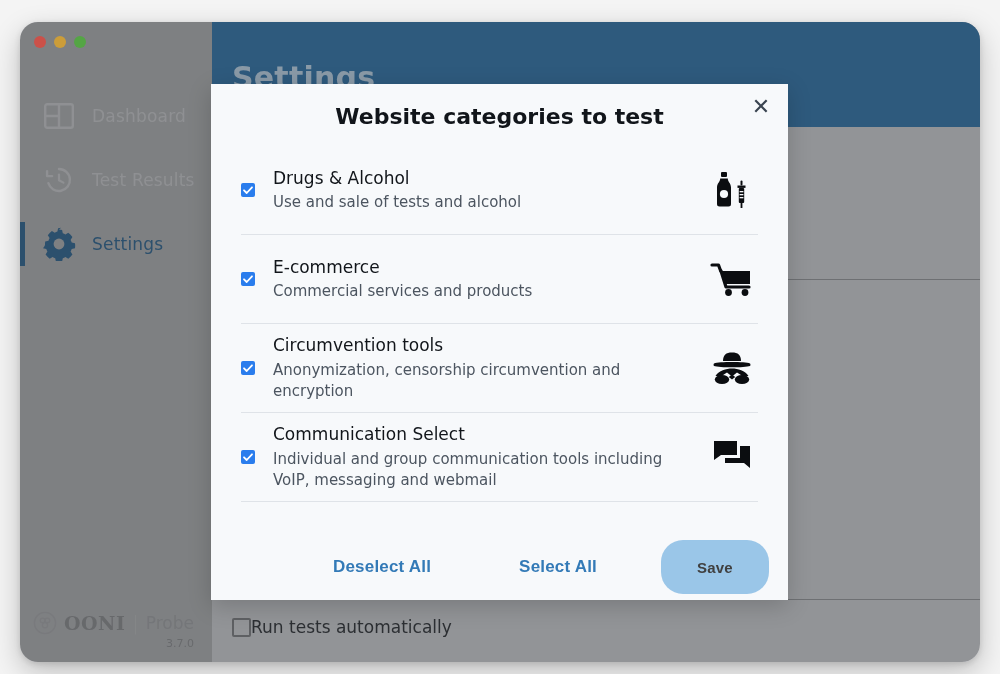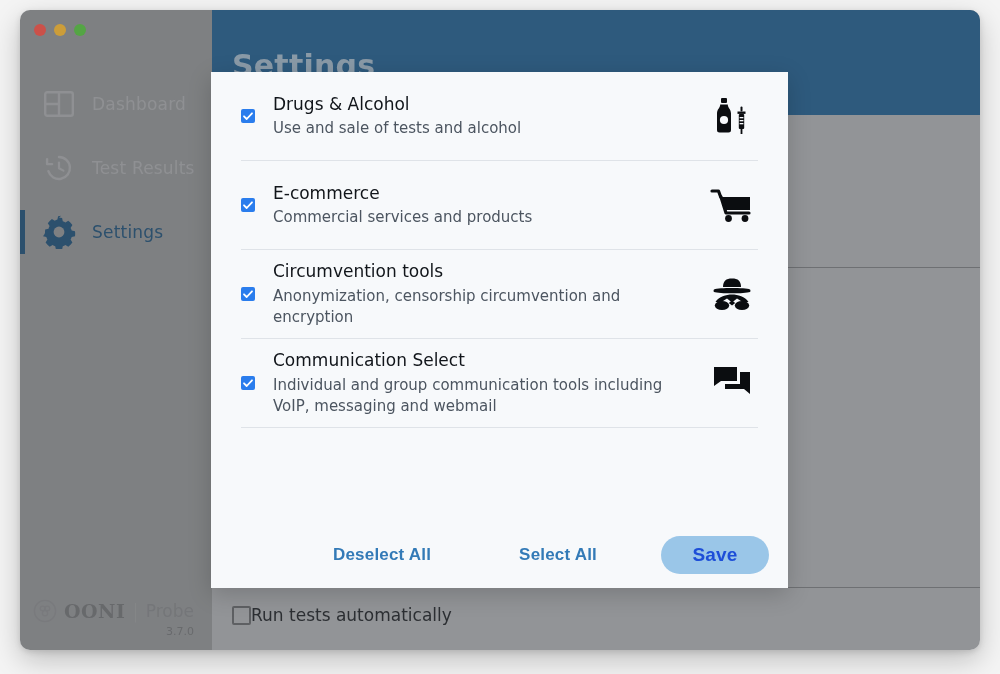--- a/index.html
+++ b/index.html
@@ -16,24 +16,24 @@
     position: relative;
     width: 1000px;
     height: 674px;
     background: #f4f4f4;
   }
 
   
   .app-window {
     position: absolute;
     left: 20px;
-    top: 10px;
+    top: 22px;
     width: 960px;
     height: 640px;
-    border-radius: 10px;
+    border-radius: 18px;
     overflow: hidden;
     box-shadow: 0 10px 28px rgba(0,0,0,0.22), 0 2px 6px rgba(0,0,0,0.12);
     background: #f7f9fb;
   }
 
   
   .sidebar {
     position: absolute;
     left: 0; top: 0;
     width: 192px;
@@ -283,28 +283,28 @@
     background: none;
     border: none;
     cursor: pointer;
     padding: 8px 12px;
     letter-spacing: .2px;
   }
   .gap-a { width: 56px; }
   .gap-b { width: 44px; }
   .save-btn {
     font-family: "Liberation Sans", sans-serif;
-    font-size: 19px;
+    font-size: 15px;
     font-weight: bold;
-    color: #1d4ed8;
+    color: #404040;
     background: #9ac6e8;
     border: none;
     border-radius: 22px;
     width: 108px;
-    height: 38px;
+    height: 54px;
     cursor: pointer;
     letter-spacing: .2px;
   }
 
   .sidebar-overlay {
     position: absolute;
     left: 0; top: 0;
     width: 192px; height: 640px;
     background: rgba(40,40,40,0.18);
     pointer-events: none;
@@ -390,20 +390,24 @@
           <span class="ooni-probe">Probe</span>
         </div>
         <div class="ooni-version">3.7.0</div>
       </div>
 
       <div class="sidebar-overlay"></div>
     </div>
 
     <div class="modal">
 
+      <div class="modal-head">
+        <div class="modal-title">Website categories to test</div>
+        <div class="modal-close">✕</div>
+      </div>
 
       <div class="modal-body">
 
         <div class="cat-row">
           <span class="cat-check">
             <svg width="12" height="12" viewBox="0 0 12 12">
                 <polyline points="2,6.3 4.7,9 10,3.3" fill="none" stroke="#ffffff" stroke-width="1.8" stroke-linecap="round" stroke-linejoin="round"></polyline>
               </svg>
           </span>
           <span class="cat-text">

